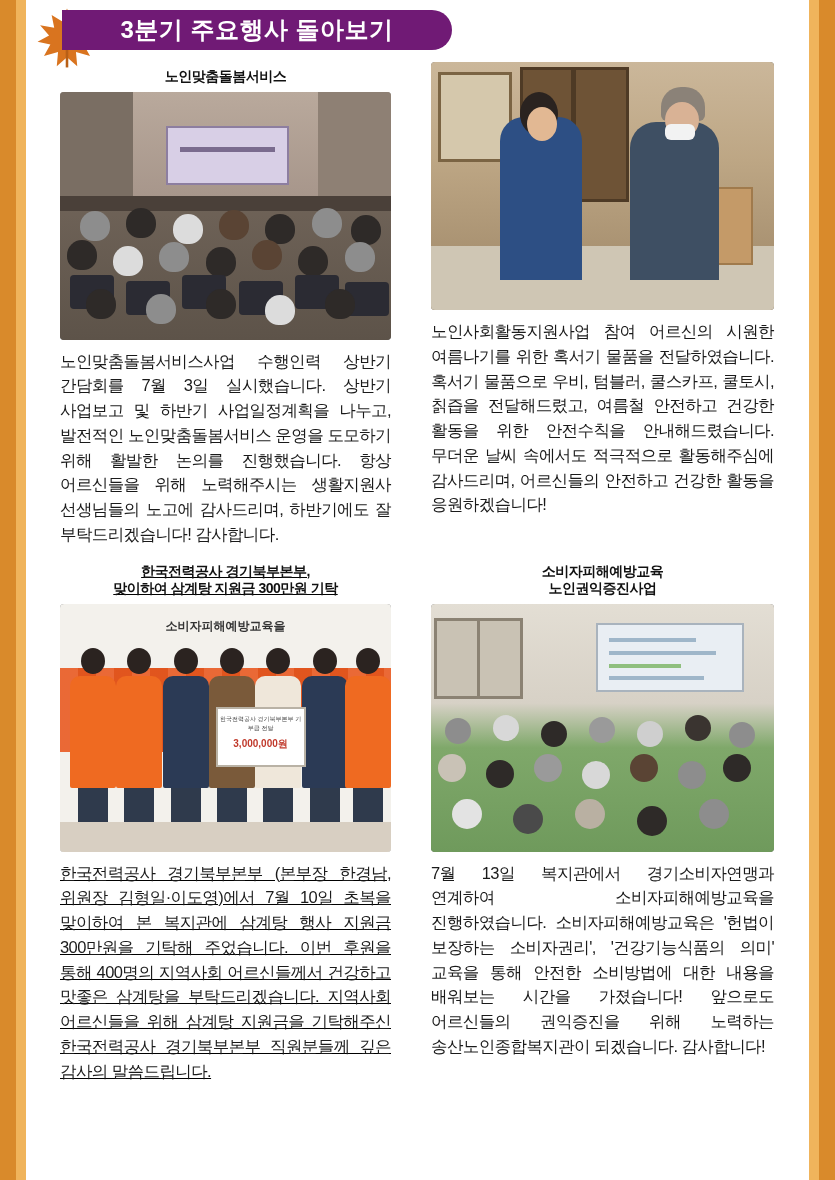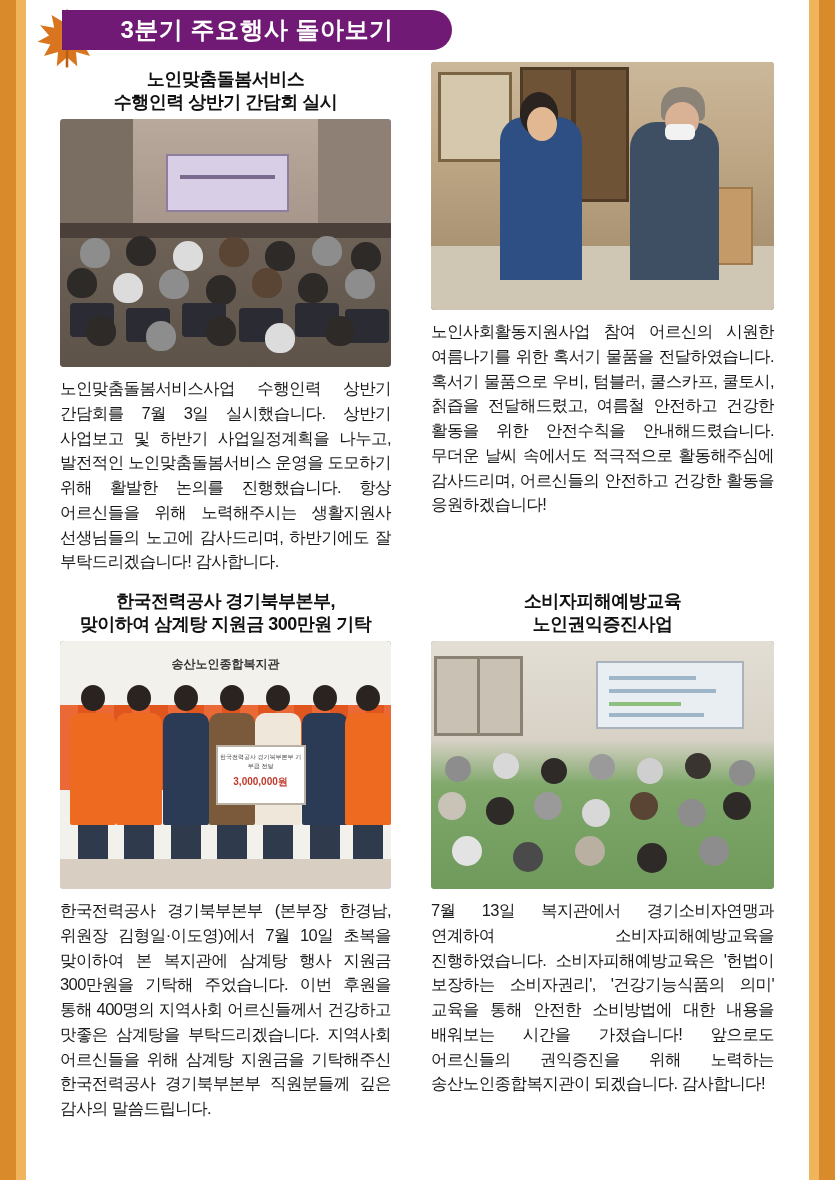--- a/index.html
+++ b/index.html
@@ -78,21 +78,21 @@
     width: 391px;
     box-sizing: border-box;
     padding: 0 26px 0 34px;
   }
   .cell.right {
     padding: 0 34px 0 14px;
   }
 
   .card-title {
     text-align: center;
-    font-size: 18px;
+    font-size: 14px;
     font-weight: bold;
     line-height: 1.25;
     color: #111111;
     margin: 6px 0 6px 0;
     letter-spacing: -0.5px;
   }
   .photo {
     width: 100%;
     height: 248px;
     border-radius: 4px;
@@ -185,21 +185,20 @@
       <div class="title-bar">
         <span>3분기 주요행사 돌아보기</span>
       </div>
     </div>
 
     <div class="grid">
 
       <div class="cell">
         <div class="card-title">
           <div>노인맞춤돌봄서비스</div>
-          <div>수행인력 상반기 간담회 실시</div>
         </div>
         <div class="photo">
           <div class="scene">
             <div class="s1-bg"></div>
             <div class="s1-wallL"></div>
             <div class="s1-wallR"></div>
             <div class="s1-screen"></div>
             <div class="s1-stage"></div>
             <div class="heads">
               <div class="head gray" style="left:6%;  top:4%;"></div>
@@ -246,29 +245,29 @@
             <div class="s2-p1f"></div>
             <div class="s2-p2"></div>
             <div class="s2-p2h"></div>
             <div class="s2-p2f"></div>
             <div class="s2-mask"></div>
           </div>
         </div>
         <p class="caption">노인사회활동지원사업 참여 어르신의 시원한 여름나기를 위한 혹서기 물품을 전달하였습니다. 혹서기 물품으로 우비, 텀블러, 쿨스카프, 쿨토시, 칡즙을 전달해드렸고, 여름철 안전하고 건강한 활동을 위한 안전수칙을 안내해드렸습니다. 무더운 날씨 속에서도 적극적으로 활동해주심에 감사드리며, 어르신들의 안전하고 건강한 활동을 응원하겠습니다!</p>
       </div>
 
-      <div class="cell" style="margin-top:10px;">
+      <div class="cell" style="margin-top:10px;text-decoration:underline;">
         <div class="card-title">
           <div>한국전력공사 경기북부본부,</div>
           <div>맞이하여 삼계탕 지원금 300만원 기탁</div>
         </div>
         <div class="photo">
           <div class="scene">
             <div class="s3-bg"></div>
-            <div class="s3-logo">송산노인종합복지관</div>
+            <div class="s3-logo">소비자피해예방교육을</div>
             <div class="s3-banner"></div>
             <div class="s3-floor"></div>
             <div class="p" style="left:3%;">
               <div class="hd"></div>
                 <div class="bd vest"></div>
                 <div class="lg"></div>
             </div>
             <div class="p" style="left:17%;">
               <div class="hd"></div>
                 <div class="bd vest"></div>

